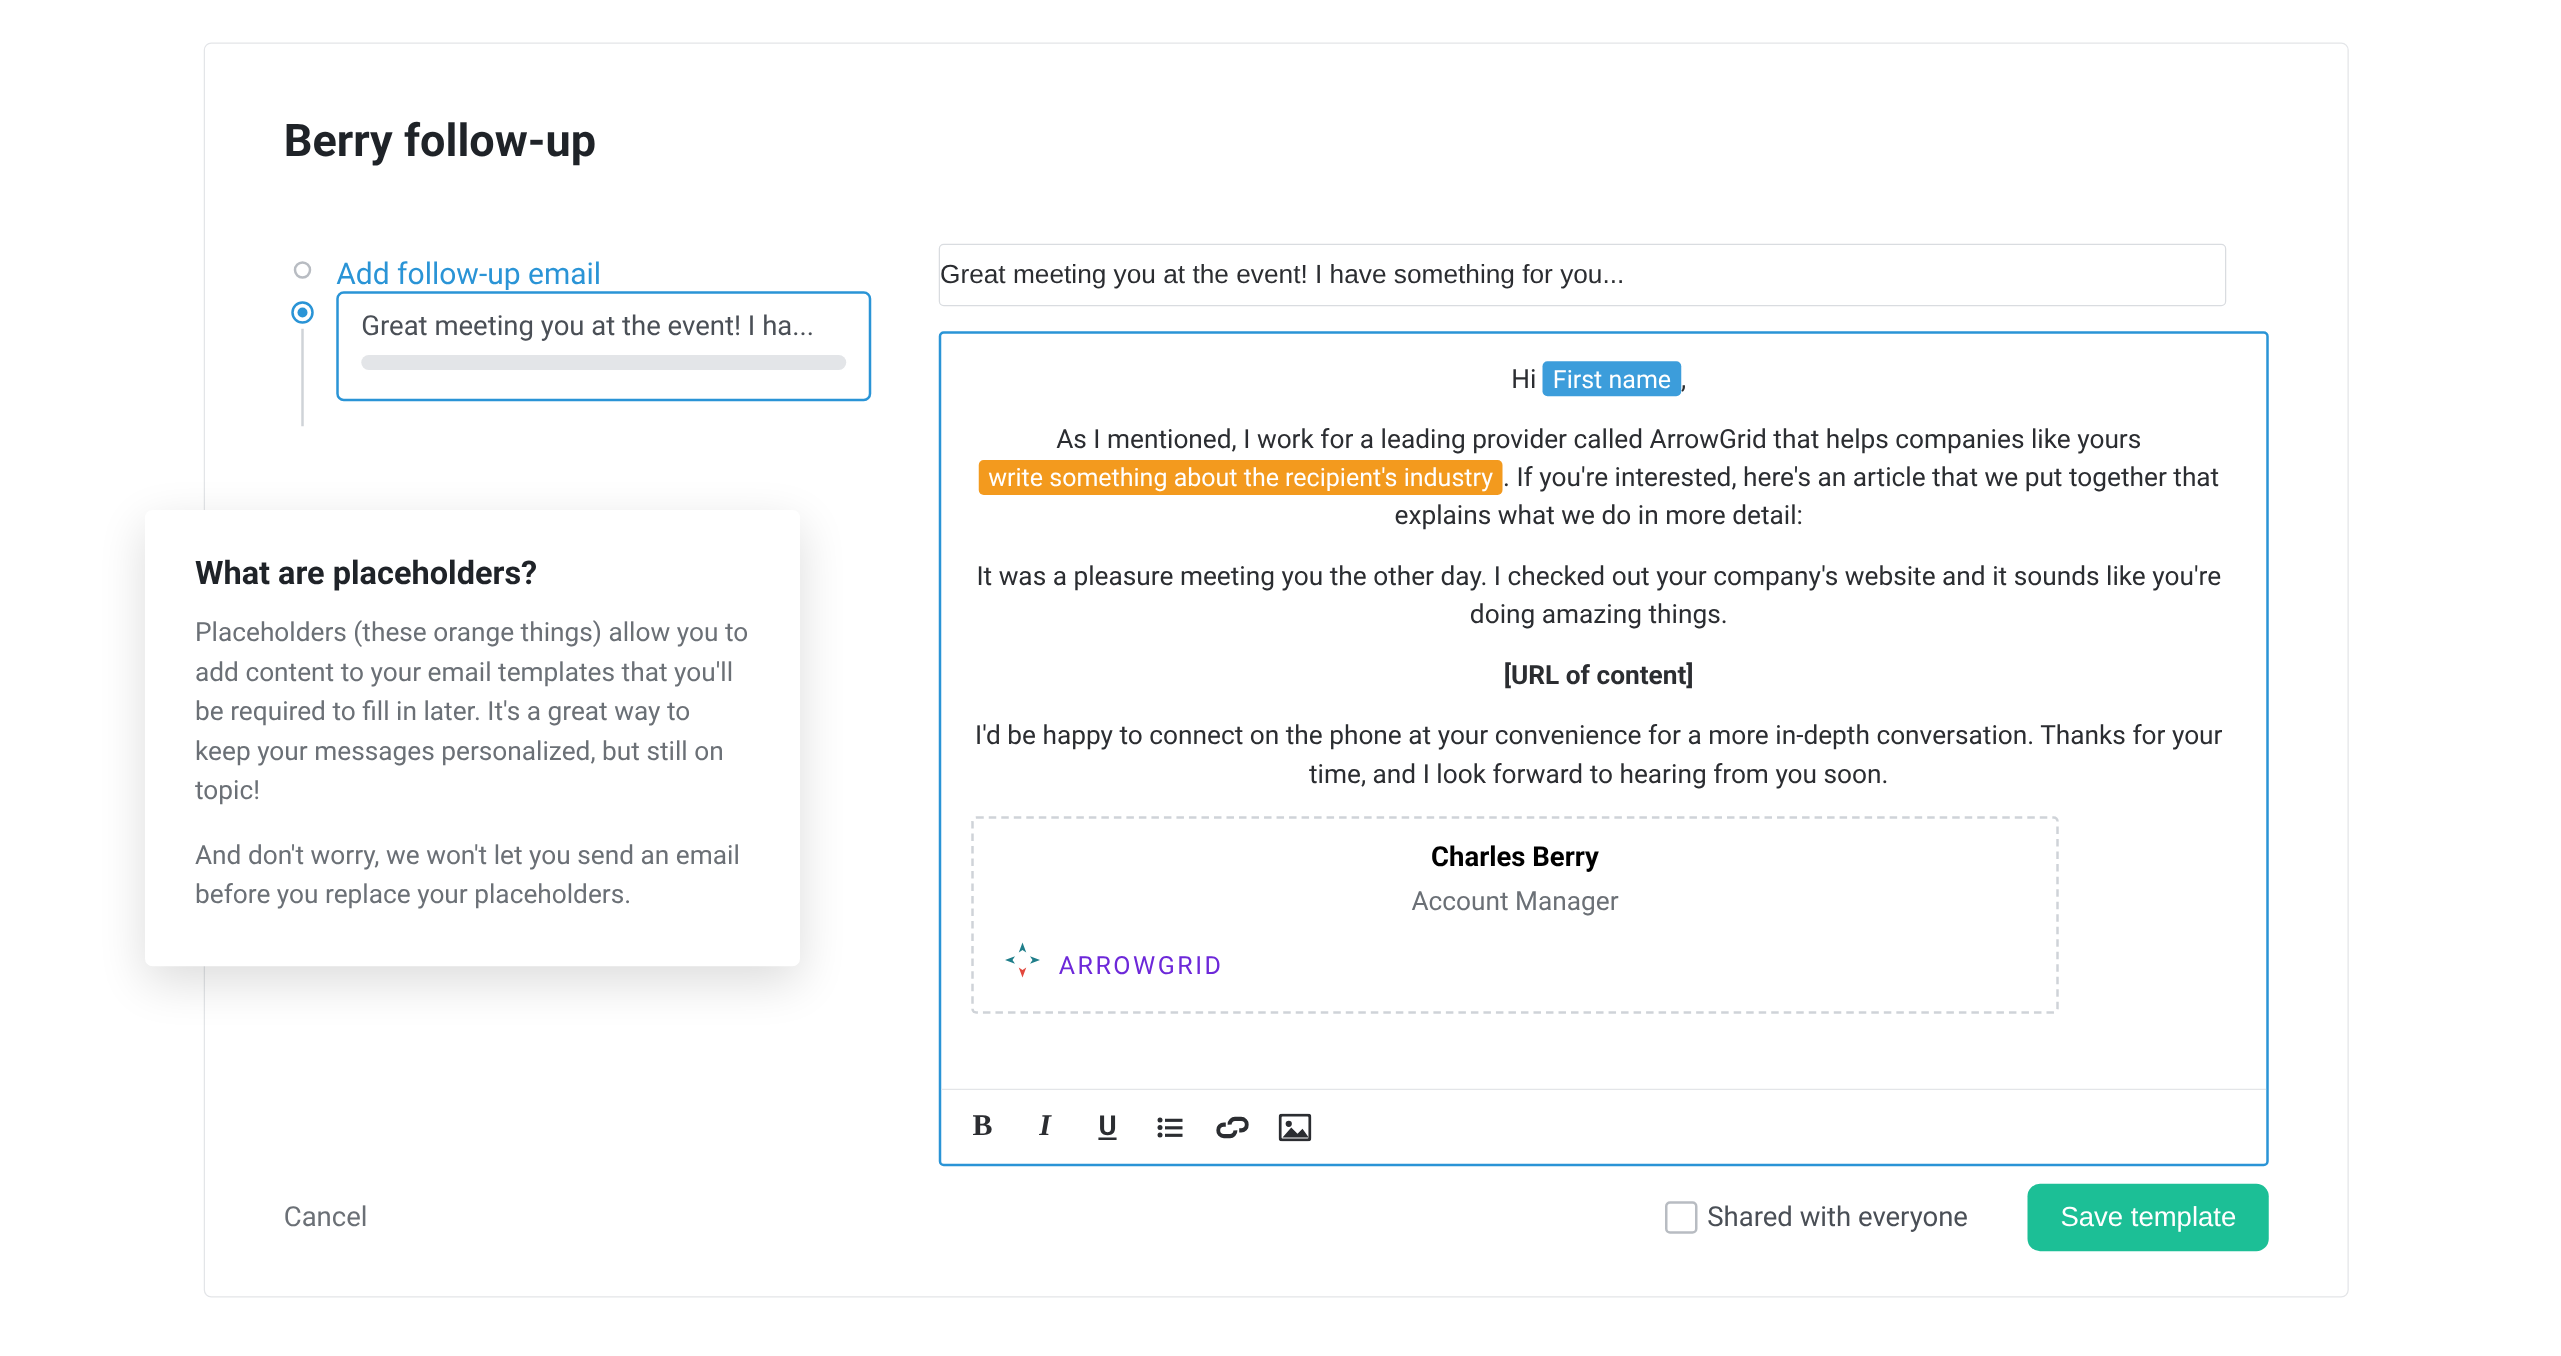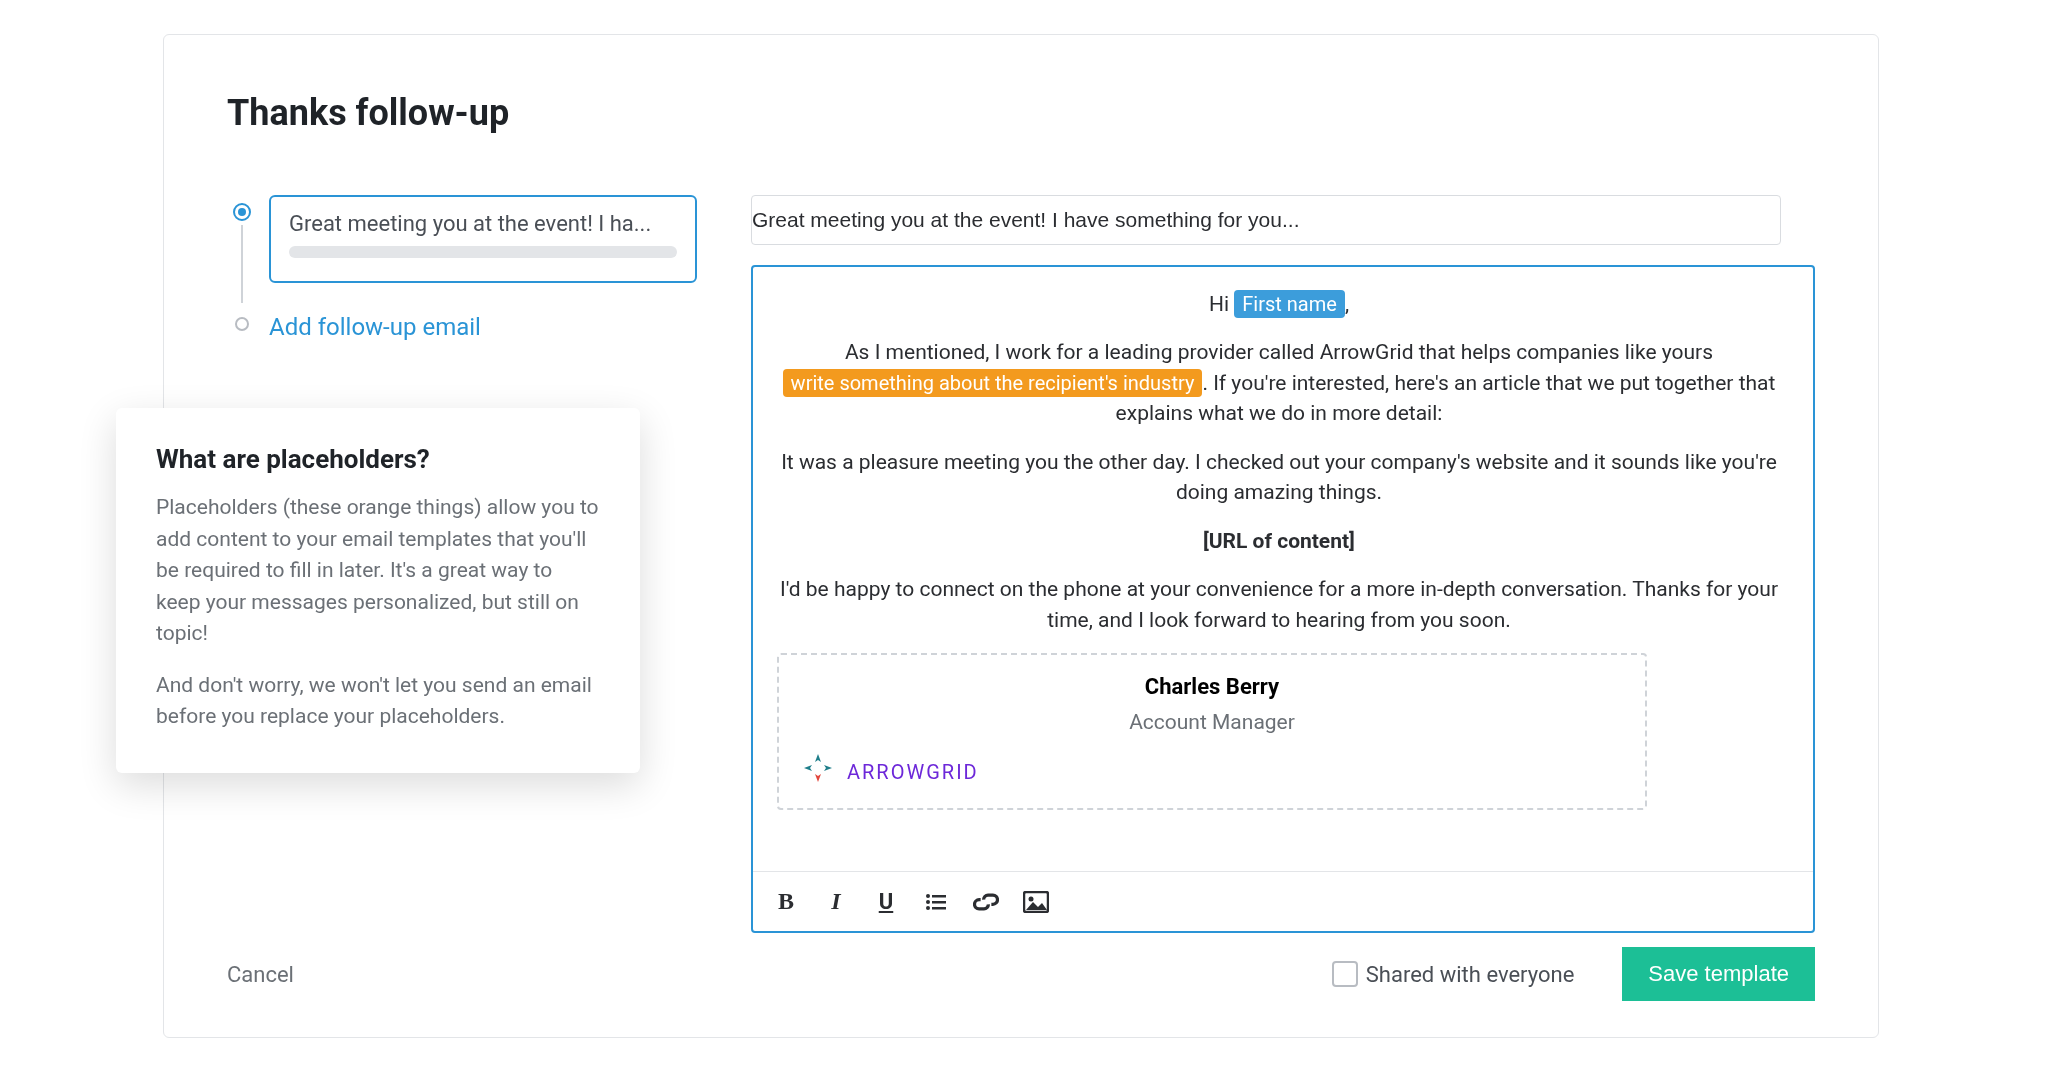--- a/index.html
+++ b/index.html
@@ -222,21 +222,21 @@
     width: 26px; height: 26px;
     border: 2px solid #b8bcc2;
     border-radius: 4px;
     background: #fff;
   }
   .share-label { font-size: 22px; color: #4a4f56; }
   .save-btn {
     background: #1cbf96;
     color: #fff;
     border: none;
-    border-radius: 0;
+    border-radius: 10px;
     padding: 14px 26px;
     font-size: 22px;
     cursor: pointer;
   }
 
   
   .popover {
     position: absolute;
     left: 116px;
     top: 408px;
@@ -259,38 +259,38 @@
     color: #6b7076;
     margin-bottom: 20px;
   }
   .popover p:last-child { margin-bottom: 0; }
 </style>
 </head>
 <body>
 
 <div class="panel">
 
-  <div class="page-title">Thanks follow-up</div>
+  <div class="page-title">Berry follow-up</div>
 
   <div class="stepper">
+    <div class="step-row" style="margin-top:6px;">
+      <div class="dot-col">
+        <div class="dot-inactive"></div>
+      </div>
+      <div class="add-step">Add follow-up email</div>
+    </div>
     <div class="step-row">
       <div class="dot-col">
         <div class="dot-active"></div>
         <div class="vline"></div>
       </div>
       <div class="step-card">
         <div class="step-card-title">Great meeting you at the event! I ha...</div>
         <div class="step-card-bar"></div>
       </div>
-    </div>
-    <div class="step-row" style="margin-top:6px;">
-      <div class="dot-col">
-        <div class="dot-inactive"></div>
-      </div>
-      <div class="add-step">Add follow-up email</div>
     </div>
   </div>
 
   <input class="subject-field" type="text" value="Great meeting you at the event! I have something for you..." style="">
 
   <div class="editor-wrap">
     <div class="editor-body">
       <p>
         <span>Hi </span><span class="token">First name</span><span>,</span>
       </p>

